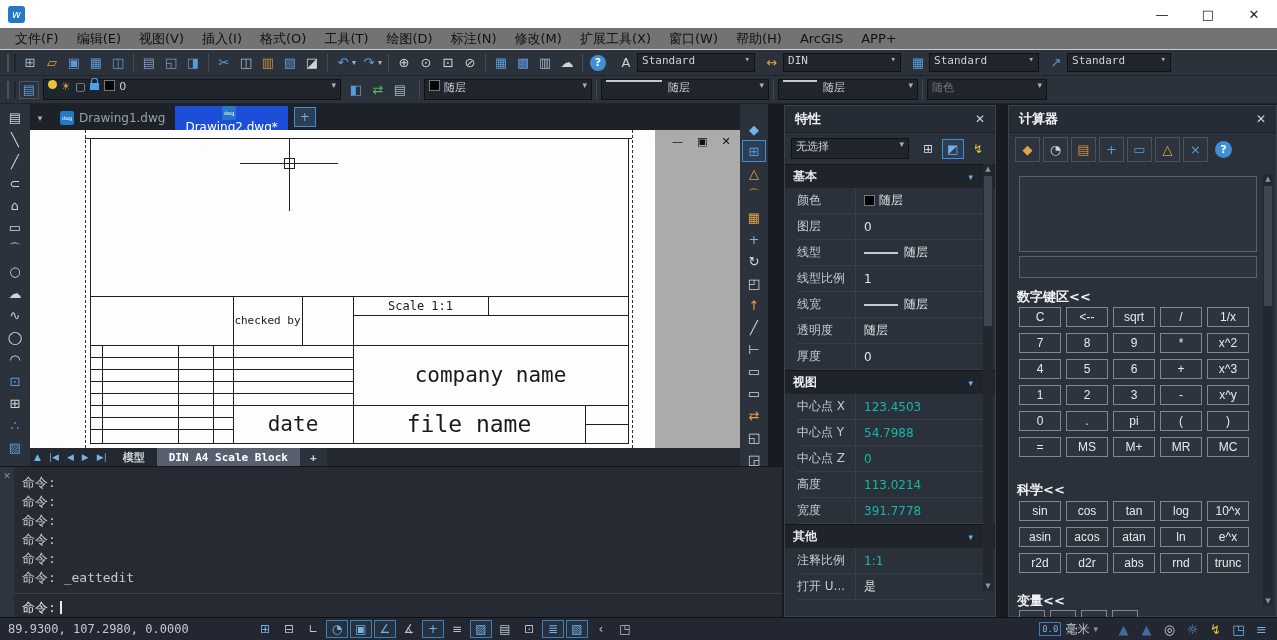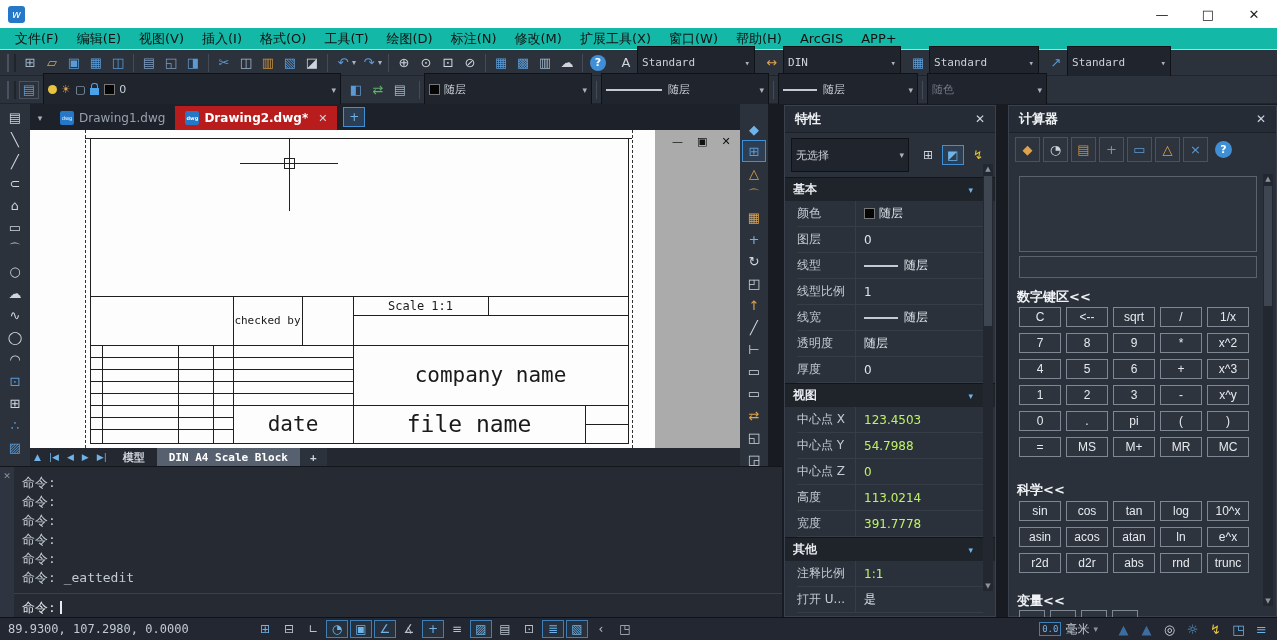--- a/index.html
+++ b/index.html
@@ -12,37 +12,37 @@
   .titlebar{position:absolute;left:0;top:0;width:100%;height:28px;background:#ffffff;
             display:flex;align-items:center;color:#111;}
   .logo{width:17px;height:17px;margin:0 8px 0 8px;background:#2577c8;border-radius:3px;
         color:#fff;font-size:11px;font-style:italic;display:flex;align-items:center;justify-content:center;}
   .wtitle{font-size:13px;color:#111;}
   .winbtns{margin-left:auto;display:flex;height:100%;}
   .winbtn{width:46px;height:100%;display:flex;align-items:center;justify-content:center;
           color:#222;font-size:13px;}
 
   
-  .menubar{position:absolute;left:0;top:28px;width:100%;height:22px;background:#14b8a6;
+  .menubar{position:absolute;left:0;top:28px;width:100%;height:22px;background:#737373;
            border-bottom:1px solid #c9ccd1;display:flex;align-items:flex-end;padding-left:6px;box-sizing:border-box;}
   .menu-item{padding:0 9px;font-size:13px;color:#111;line-height:21px;}
 
   
   .toolbar{position:absolute;left:0;width:100%;background:#2c323c;display:flex;align-items:center;
            box-sizing:border-box;border-bottom:1px solid #20252c;}
   .t1{top:50px;height:26px;padding-left:4px;}
   .t2{top:76px;height:28px;padding-left:4px;}
   .grip{width:5px;height:18px;margin:0 3px;border-left:2px solid #4a5260;border-right:2px solid #20252c;}
   .ti{width:22px;height:20px;display:inline-flex;align-items:center;justify-content:center;
       font-size:13px;line-height:20px;flex:none;}
   .ti.round{background:#3f8fd6;color:#fff;border-radius:50%;width:16px;height:16px;font-size:11px;margin:0 3px;font-weight:bold;}
   .ddv{color:#aab2bd;font-size:8px;margin:0 2px 0 -2px;}
   .tsep{width:1px;height:18px;background:#454c58;margin:0 4px;flex:none;}
   .field{height:19px;background:#20252d;border:1px solid #0f1318;color:#ccd2da;
-         display:inline-flex;align-items:center;font-size:11px;padding:16px 4px;box-sizing:border-box;flex:none;}
+         display:inline-flex;font-size:11px;padding:0 4px;box-sizing:border-box;flex:none;}
   .field .arr{margin-left:auto;color:#aab2bd;font-size:9px;padding-left:4px;}
   .swatch{width:9px;height:9px;background:#050505;border:1px solid #777;display:inline-block;margin-right:4px;flex:none;}
   .lineglyph{height:2px;background:#c3cad2;display:inline-block;margin-right:6px;flex:none;}
   .style-group{display:flex;align-items:center;margin-left:6px;}
   .bulb{width:9px;height:9px;border-radius:50%;background:#e8c33d;margin-right:4px;flex:none;}
   .minil{font-size:11px;margin-right:4px;flex:none;}
   .lockb{width:9px;height:7px;background:#4aa3e8;position:relative;margin:3px 5px 0 1px;flex:none;}
   .lockb:before{content:"";position:absolute;left:1px;top:-5px;width:5px;height:4px;
                 border:1.5px solid #4aa3e8;border-bottom:none;border-radius:3px 3px 0 0;}
   .dis{color:#707884;}
@@ -54,21 +54,21 @@
   .left-col{left:0;width:30px;}
   .mod-col{left:740px;width:28px;}
   .vti{width:24px;height:22px;display:flex;align-items:center;justify-content:center;font-size:13px;flex:none;}
   .vti.hl{border:1px solid #3f8fd6;background:#2d3d52;box-sizing:border-box;}
 
   
   .doc-tabbar{position:absolute;left:30px;top:0;width:710px;height:26px;background:#1d222a;
               display:flex;align-items:flex-end;}
   .dtab-list{width:20px;height:24px;display:flex;align-items:center;justify-content:center;color:#aab2bd;font-size:9px;}
   .dtab{height:24px;display:flex;align-items:center;padding:0 10px;color:#98a1ad;font-size:12px;}
-  .dtab.active{background:#b91c1c;color:#fff;font-weight:bold;}
+  .dtab.active{background:#1d4ed8;color:#fff;font-weight:normal;flex-direction:column;}
   .dwgicon{width:14px;height:14px;background:#2577c8;border-radius:2px;color:#fff;font-size:5px;
            display:flex;align-items:center;justify-content:center;margin-right:5px;flex:none;}
   .dtab .x{margin-left:10px;color:#cfd6de;font-size:11px;}
   .newtab{width:20px;height:18px;background:#2d3d52;border:1px solid #3f8fd6;color:#6fb3e8;
           display:flex;align-items:center;justify-content:center;margin:0 0 3px 6px;font-size:12px;}
 
   
   .canvas{position:absolute;left:30px;top:26px;width:710px;height:318px;background:#fdfdfd;overflow:hidden;}
   .graypart{position:absolute;left:625px;top:0;width:85px;height:318px;background:#ababab;}
   .vwb{position:absolute;top:5px;display:flex;gap:14px;color:#111;font-size:11px;}
@@ -110,21 +110,21 @@
   .pico{width:22px;height:20px;display:flex;align-items:center;justify-content:center;font-size:12px;margin-left:3px;}
   .pico.hl{background:#2d3d52;border:1px solid #3f8fd6;box-sizing:border-box;}
   .sect{height:23px;background:#1f242b;display:flex;align-items:center;padding:0 8px;
         color:#e8ecf0;font-weight:bold;font-size:12px;border-top:1px solid #12151a;}
   .sect .arr{margin-left:auto;color:#6fb3e8;font-size:9px;margin-right:14px;}
   .prow{height:25px;display:flex;align-items:center;border-bottom:1px solid #363d47;
         margin-left:12px;margin-right:12px;font-size:12px;}
   .prow .lab{width:58px;color:#c3cad2;flex:none;border-right:1px solid #363d47;height:100%;
              display:flex;align-items:center;}
   .prow .val{padding-left:8px;color:#dfe4ea;display:flex;align-items:center;}
-  .prow .val.dim{color:#bef264;}
+  .prow .val.dim{color:#14b8a6;}
   .scroll{position:absolute;right:2px;top:60px;bottom:20px;width:10px;background:#232830;}
   .scroll .thumb{position:absolute;left:1px;width:8px;background:#3e4651;}
   .scroll .sa{position:absolute;left:0;width:10px;height:10px;color:#8a93a0;font-size:7px;text-align:center;line-height:10px;}
 
   
   .ctools{display:flex;padding:4px 6px;gap:3px;}
   .cbtn{width:25px;height:25px;border:1px solid #4a525e;background:#2e343d;display:flex;
         align-items:center;justify-content:center;font-size:13px;box-sizing:border-box;}
   .cbtn.round{border:none;background:transparent;}
   .cbtn .rnd{background:#3f8fd6;color:#fff;border-radius:50%;width:17px;height:17px;font-size:11px;

